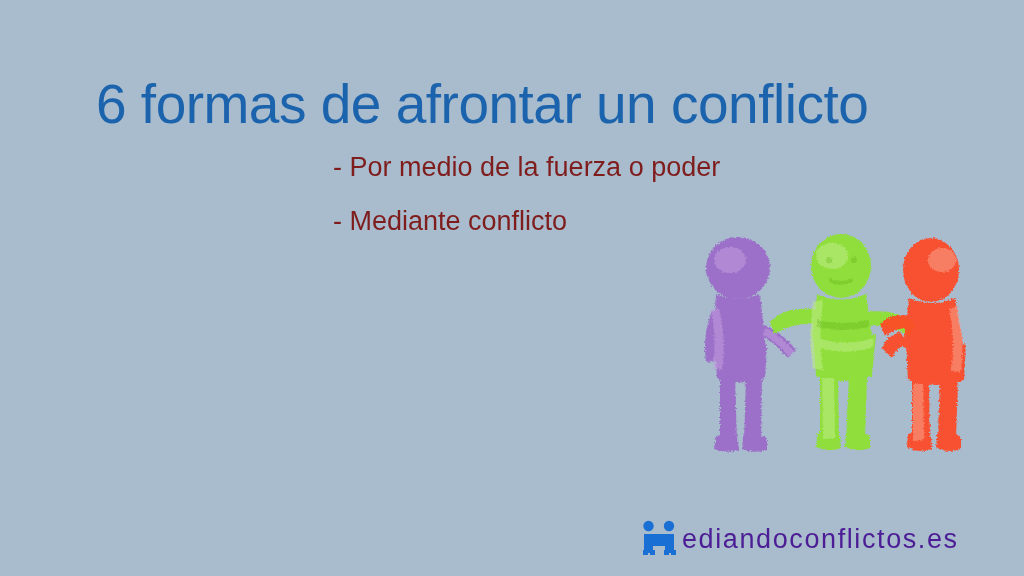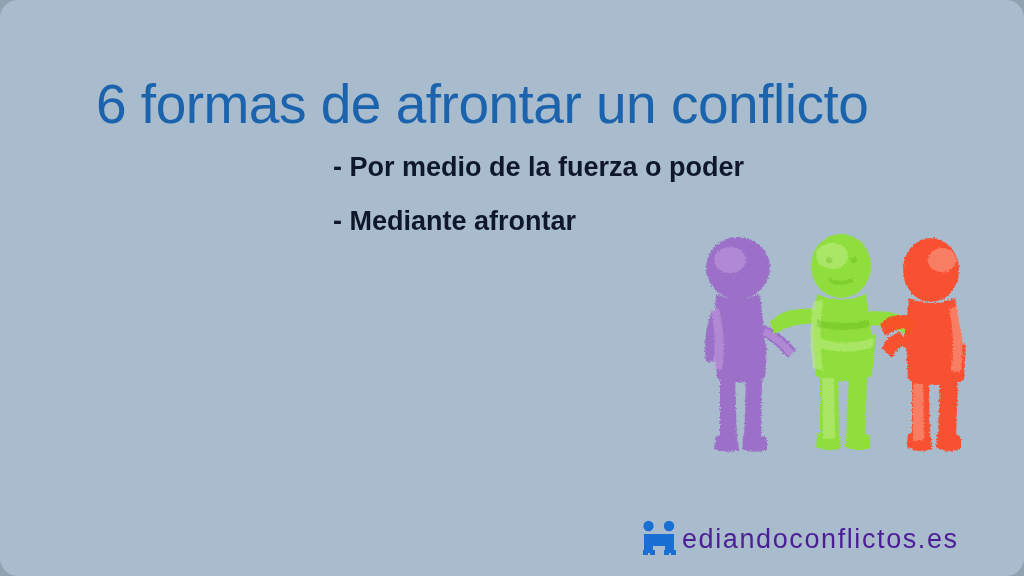--- a/index.html
+++ b/index.html
@@ -7,21 +7,20 @@
     padding: 0;
     background: #8fa3b3;
   }
   #slide {
     position: relative;
     width: 1024px;
     height: 576px;
     background: #a8bccd;
     overflow: hidden;
     font-family: "Liberation Sans", sans-serif;
-    border-radius: 18px;
     -webkit-font-smoothing: antialiased;
   }
 
   
   #title {
     position: absolute;
     left: 96px;
     top: 36px;
     width: 860px;
     font-size: 55px;
@@ -35,22 +34,22 @@
   
   #bullets {
     position: absolute;
     left: 333px;
     top: 154px;
     width: 480px;
   }
   .bullet {
     display: block;
     font-size: 27px;
-    font-weight: 700;
-    color: #0f172a;
+    font-weight: 400;
+    color: #7f1d1d;
     line-height: 1.0;
     margin-bottom: 27px;
     white-space: nowrap;
   }
 
   
   #illustration {
     position: absolute;
     left: 686px;
     top: 228px;
@@ -89,21 +88,21 @@
 </style>
 </head>
 <body>
 
 <div id="slide">
 
   <h1 id="title">6 formas de afrontar un conflicto</h1>
 
   <div id="bullets">
     <span class="bullet">- Por medio de la fuerza o poder</span>
-    <span class="bullet">- Mediante afrontar</span>
+    <span class="bullet">- Mediante conflicto</span>
   </div>
 
   <div id="illustration">
     <svg viewBox="0 0 300 250" xmlns="http://www.w3.org/2000/svg">
       <defs>
         <filter id="crayon" x="-25%" y="-25%" width="150%" height="150%">
           <feTurbulence type="fractalNoise" baseFrequency="0.55" numOctaves="4" seed="7" result="n"></feTurbulence>
           <feDisplacementMap in="SourceGraphic" in2="n" scale="4" xChannelSelector="R" yChannelSelector="G"></feDisplacementMap>
         </filter>
         <filter id="crayon2" x="-25%" y="-25%" width="150%" height="150%">

